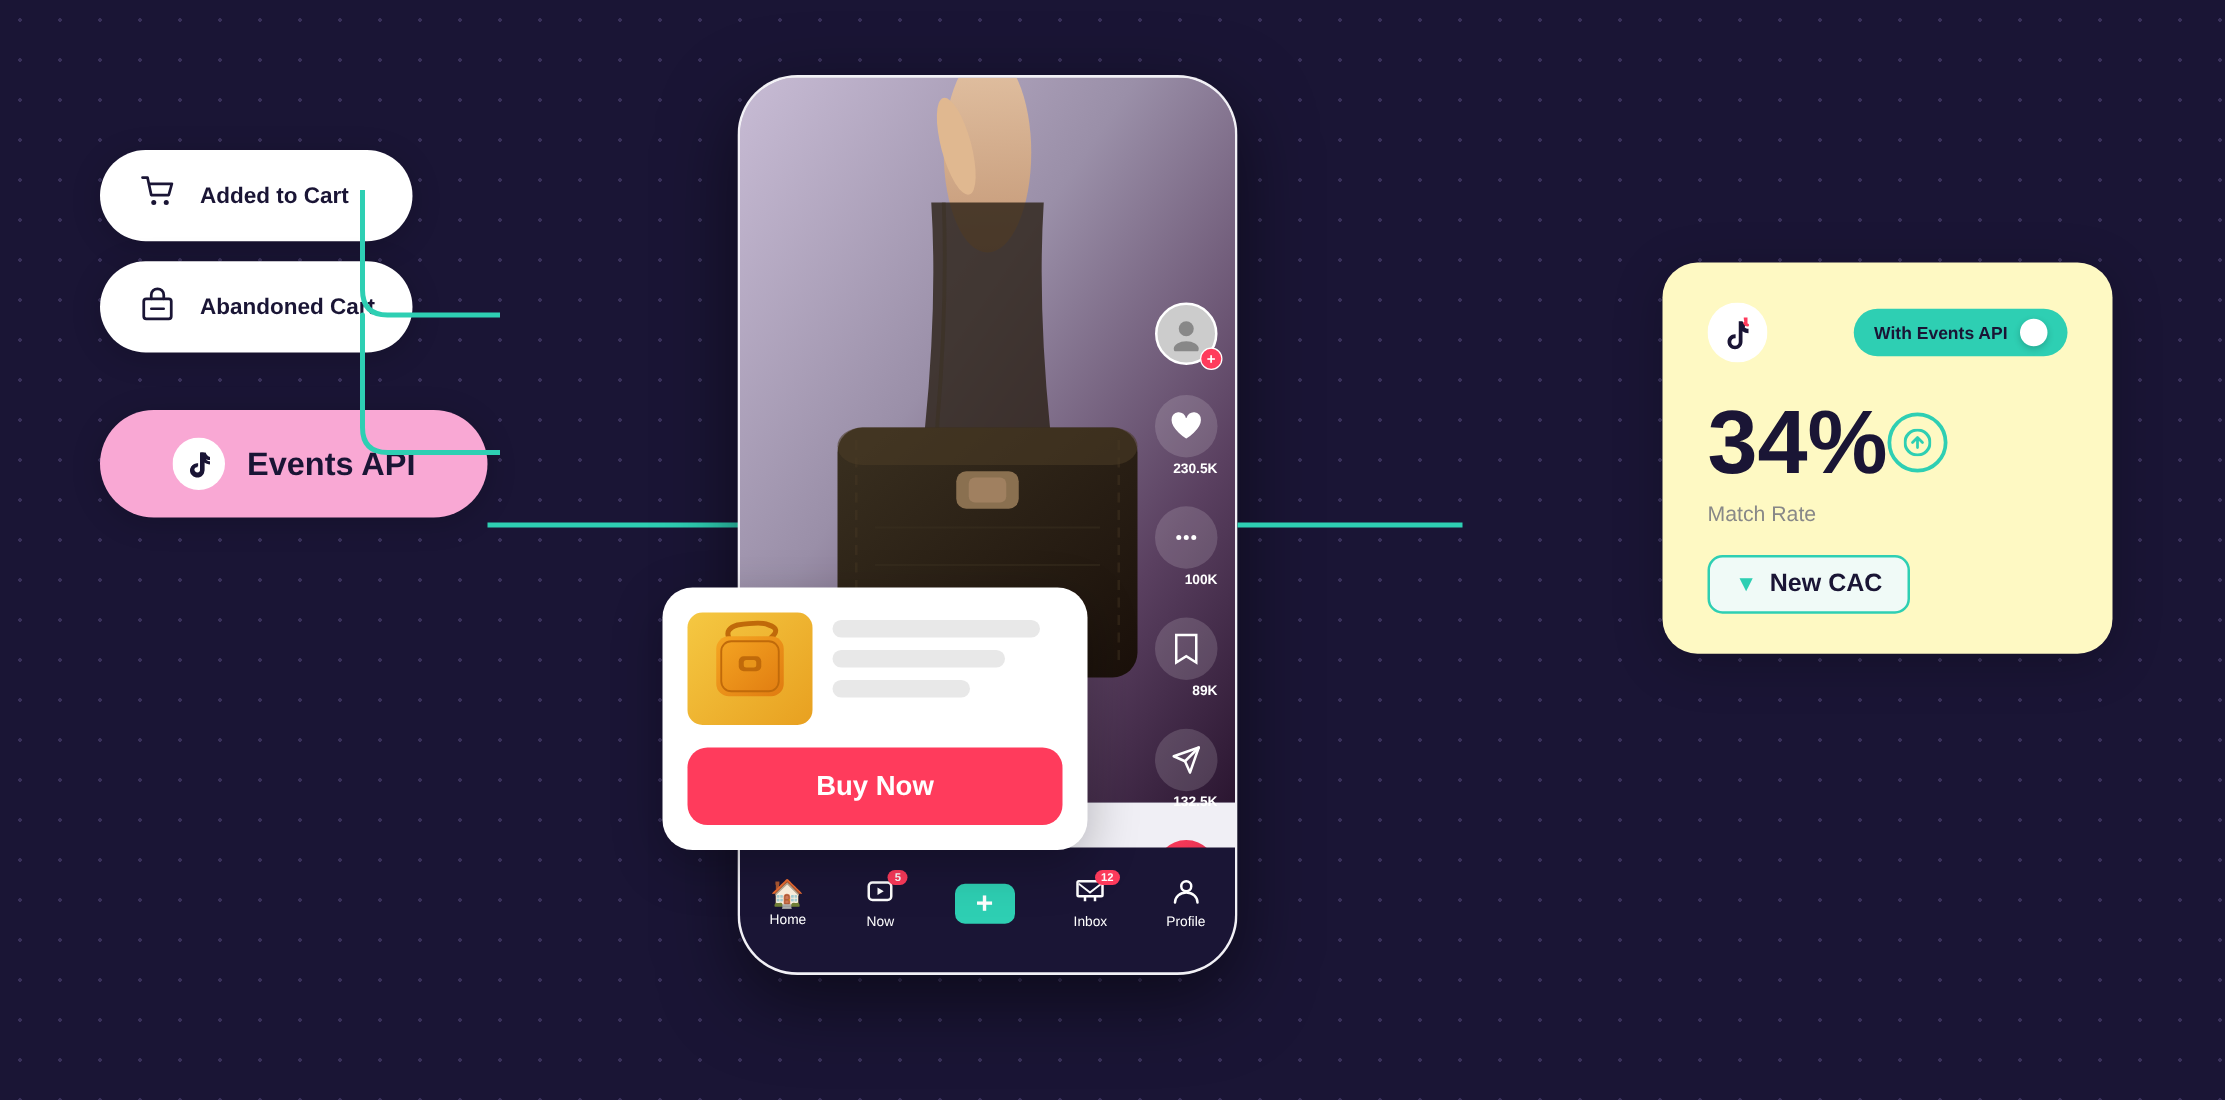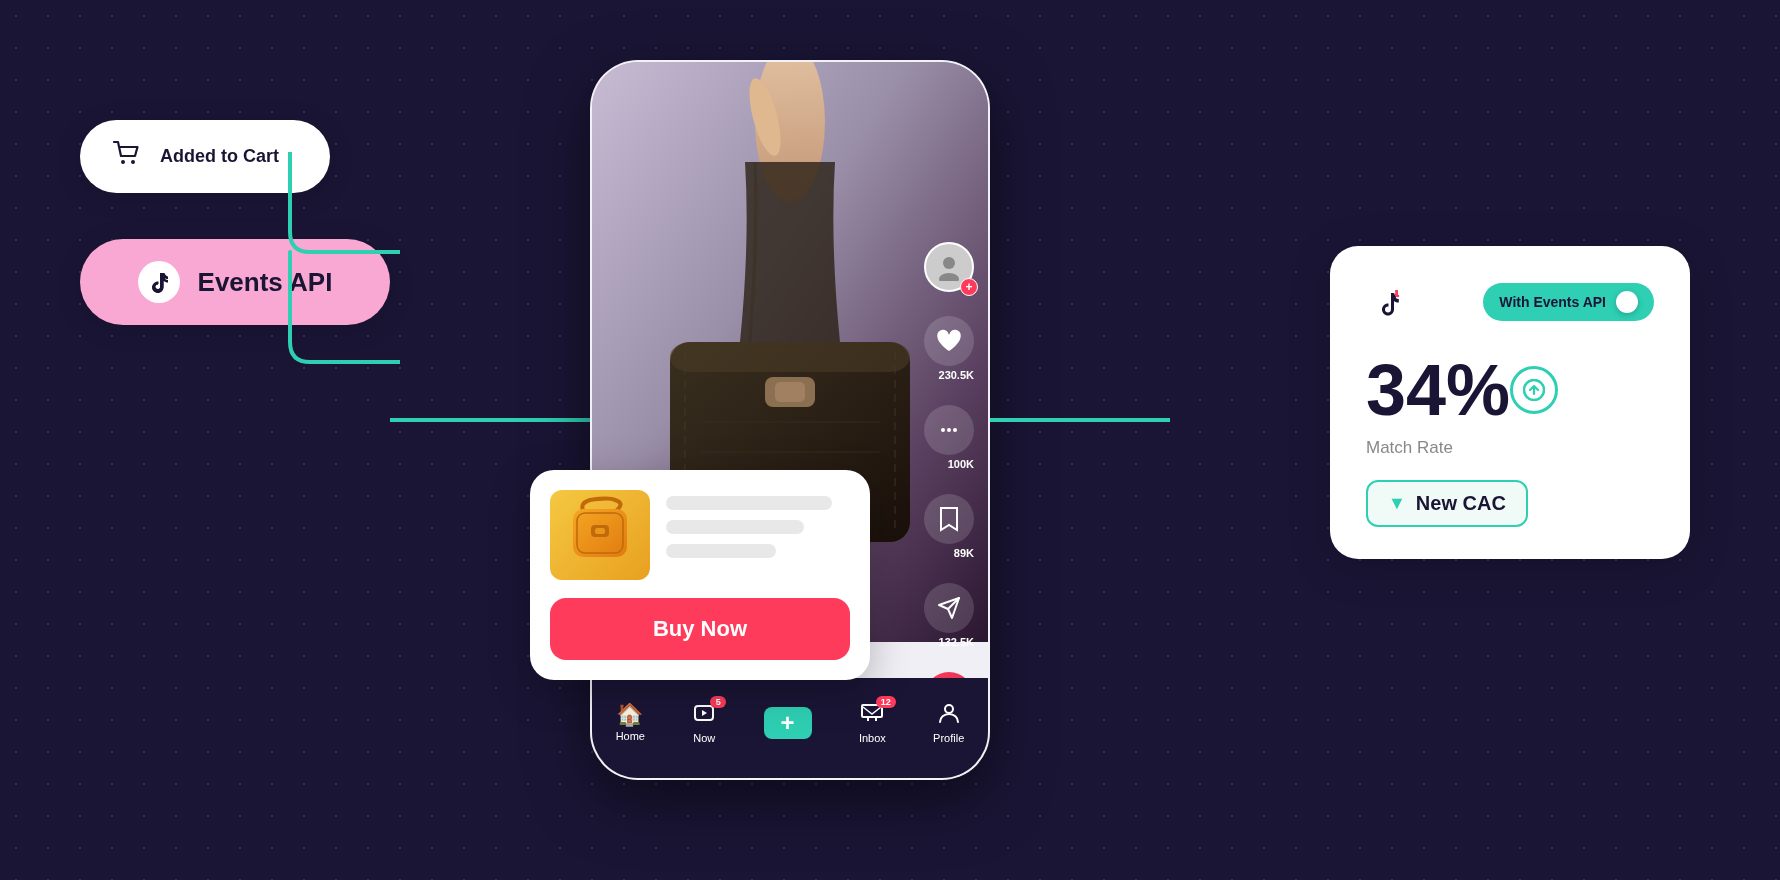--- a/index.html
+++ b/index.html
@@ -323,25 +323,24 @@
 
     
     .right-section {
       position: absolute;
       right: 90px;
       top: 210px;
       width: 360px;
     }
 
     .stats-card {
-      background: #ffffff;
+      background: #fef9c3;
       border-radius: 28px;
       padding: 32px 36px;
       box-shadow: 0 8px 40px rgba(0,0,0,0.22);
-      margin-top: 36px;
     }
 
     .stats-card-header {
       display: flex;
       align-items: center;
       justify-content: space-between;
       margin-bottom: 28px;
     }
 
     .events-api-badge {
@@ -425,20 +424,30 @@
     <div class="icon-wrap">
       <svg width="32" height="32" viewBox="0 0 32 32" fill="none" xmlns="http://www.w3.org/2000/svg">
         <path d="M4 4h4l3 14h14l2.5-9H9" stroke="#1a1535" stroke-width="2.2" stroke-linecap="round" stroke-linejoin="round" fill="none"></path>
         <circle cx="13" cy="24" r="2" fill="#1a1535"></circle>
         <circle cx="23" cy="24" r="2" fill="#1a1535"></circle>
       </svg>
     </div>
     <span class="label">Added to Cart</span>
   </div>
 
+  <div class="pill-card">
+    <div class="icon-wrap">
+      <svg width="32" height="32" viewBox="0 0 32 32" fill="none" xmlns="http://www.w3.org/2000/svg">
+        <rect x="5" y="12" width="22" height="16" rx="2" stroke="#1a1535" stroke-width="2.2" fill="none"></rect>
+        <path d="M11 12V9a5 5 0 0110 0v3" stroke="#1a1535" stroke-width="2.2" fill="none" stroke-linecap="round"></path>
+        <path d="M11 20h10" stroke="#1a1535" stroke-width="2" stroke-linecap="round"></path>
+      </svg>
+    </div>
+    <span class="label">Abandoned Cart</span>
+  </div>
 
   <div class="events-api-pill">
 
     <svg class="tiktok-logo" width="42" height="42" viewBox="0 0 42 42" fill="none" xmlns="http://www.w3.org/2000/svg">
       <circle cx="21" cy="21" r="21" fill="white"></circle>
       <path d="M28 14.5c-1.5 0-2.8-1-3.2-2.5H22v14.2c0 1.4-1.1 2.5-2.5 2.5s-2.5-1.1-2.5-2.5 1.1-2.5 2.5-2.5c.2 0 .4 0 .5.1V21c-.2 0-.3 0-.5 0-3 0-5.5 2.5-5.5 5.5S17 32 20 32s5.5-2.5 5.5-5.5V20c1.2.9 2.8 1.5 4.5 1.5V19c-1 0-2-.4-2.8-1C27 17.3 27 14.5 28 14.5z" fill="#1a1535"></path>
       <path d="M28 14.5c-1.5 0-2.8-1-3.2-2.5" stroke="#ff3b5c" stroke-width="0" fill="#ff3b5c" opacity="0"></path>
 
       <path d="M26.5 12C26.5 12 27.5 15 30 15.5V18c-2 0-3.5-.7-4.5-1.5v9c0 3-2.5 5.5-5.5 5.5S14.5 29 14.5 26s2.5-5.5 5.5-5.5c.2 0 .3 0 .5 0v2.5c-.2 0-.3-.1-.5-.1-1.4 0-2.5 1.1-2.5 2.5s1.1 2.5 2.5 2.5 2.5-1.1 2.5-2.5V12h4z" fill="#1a1535"></path>
     </svg>

